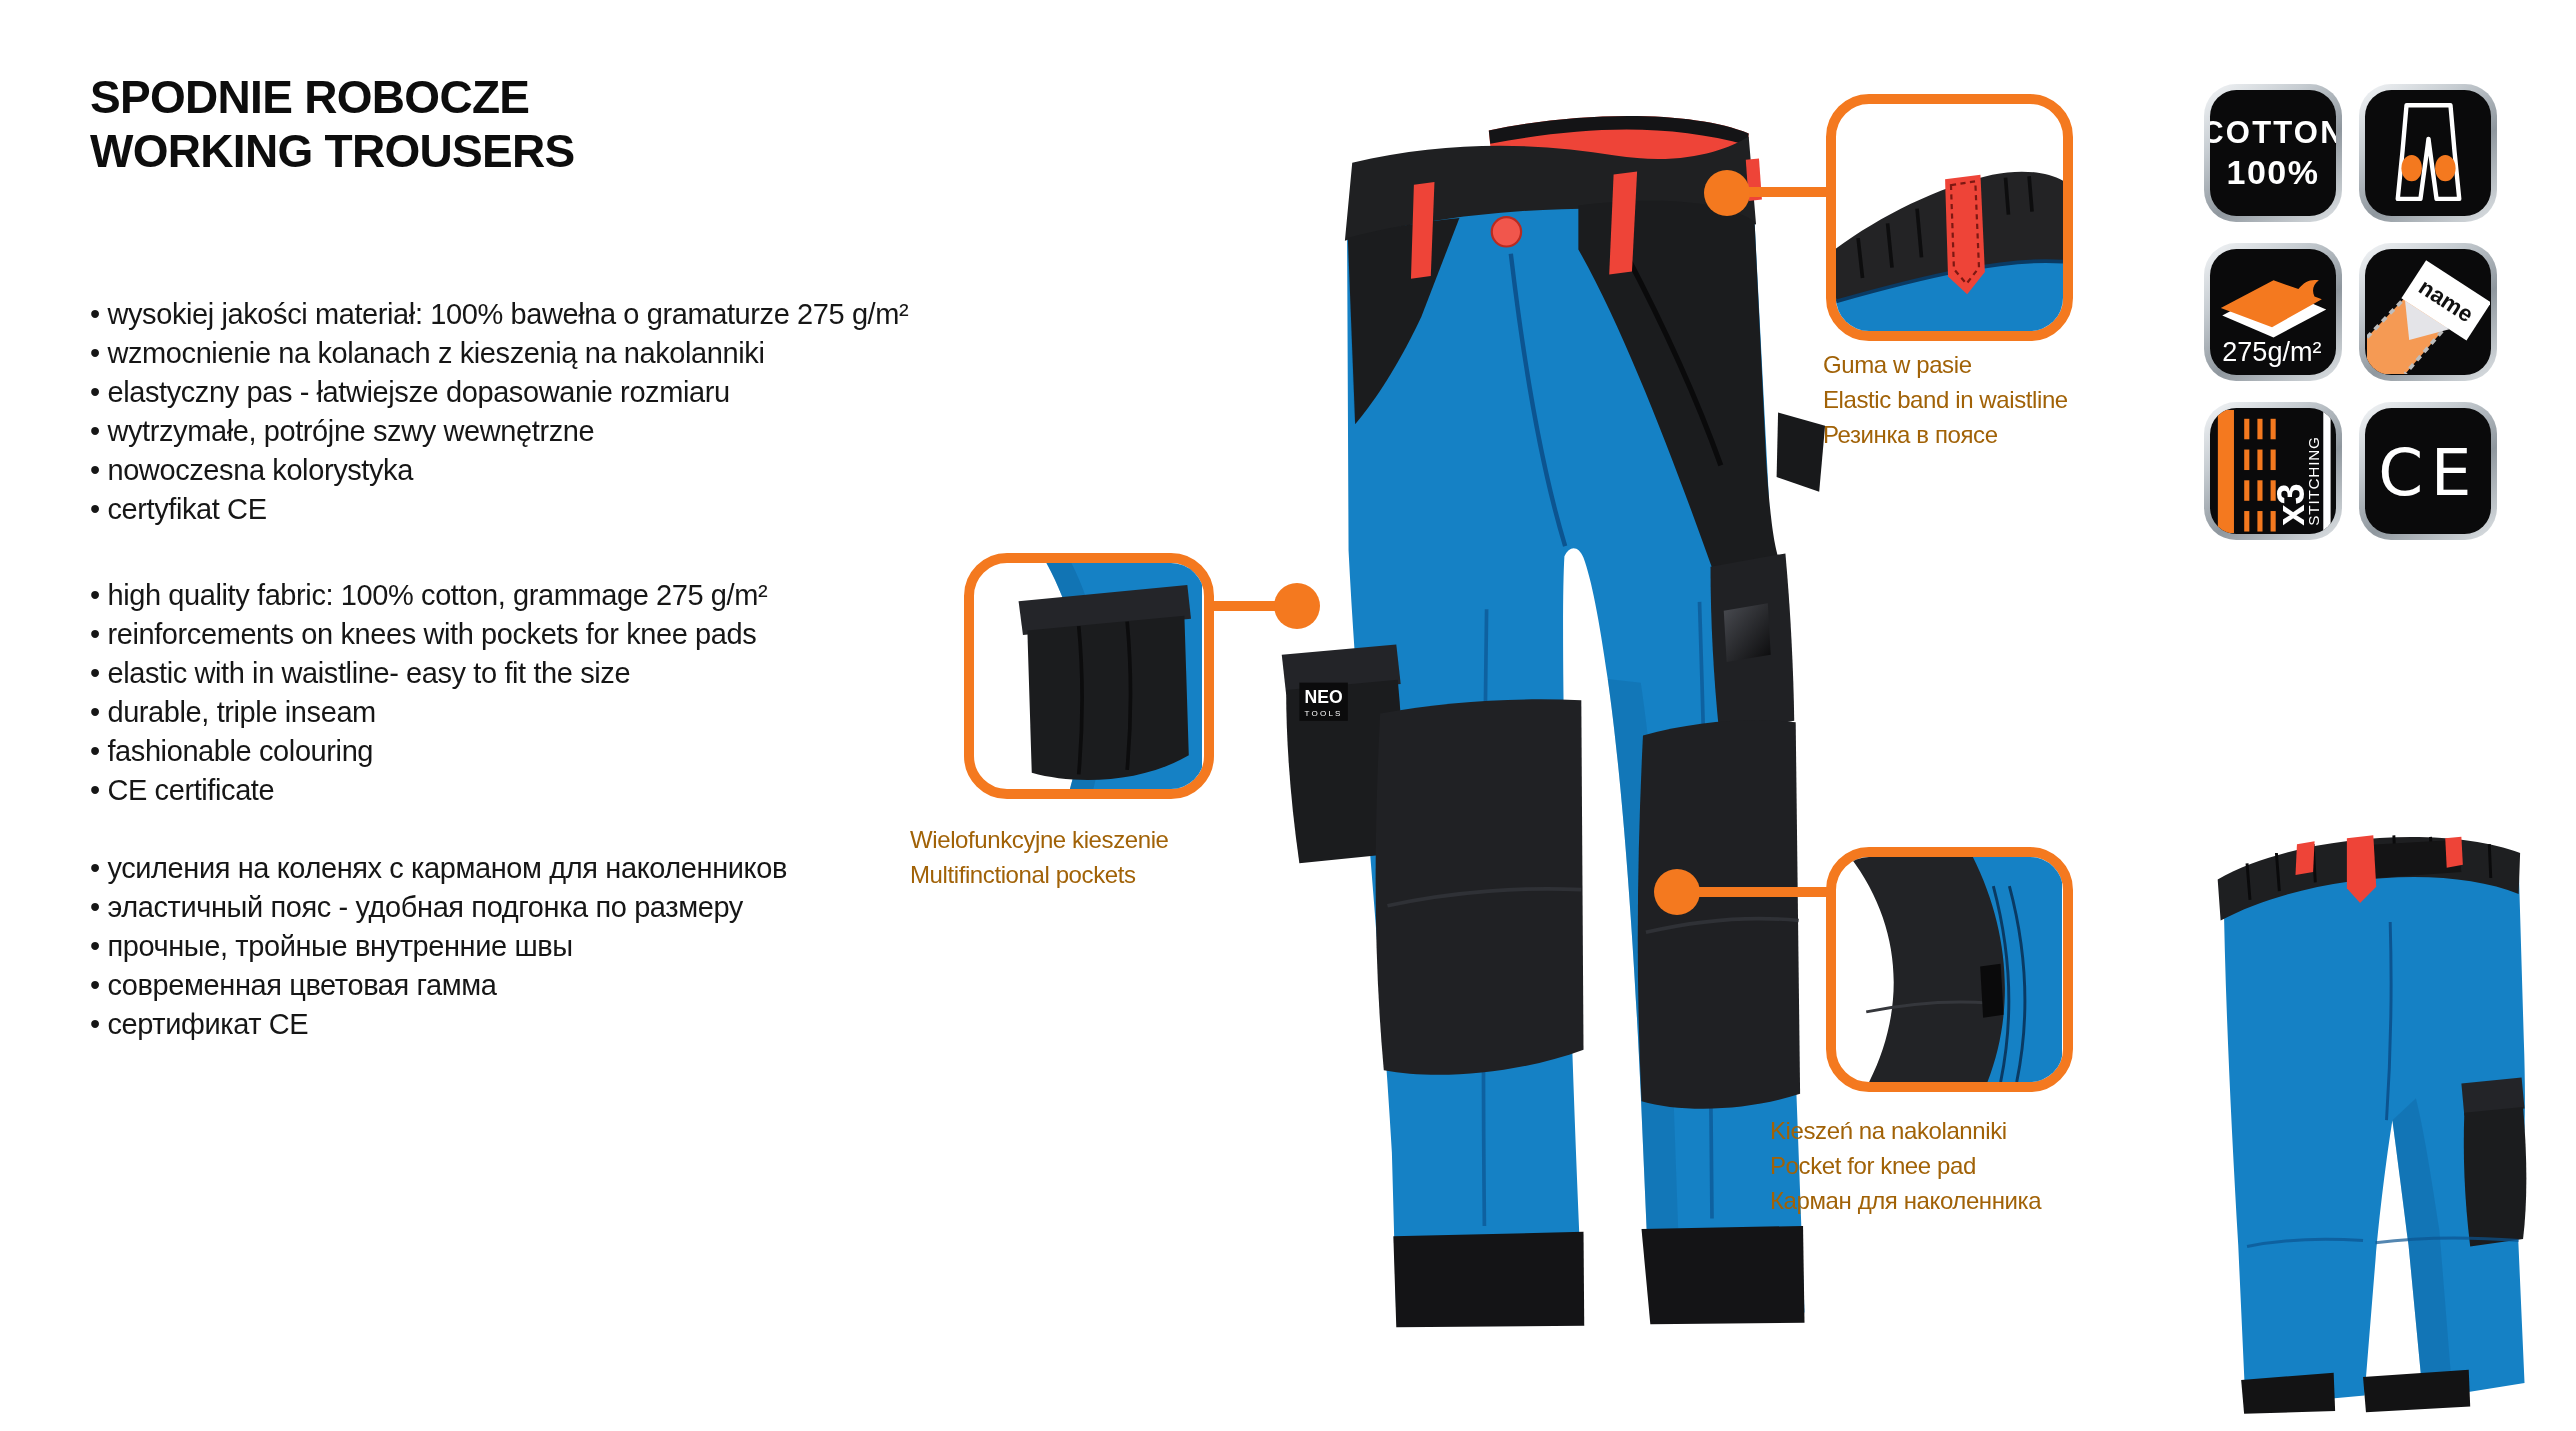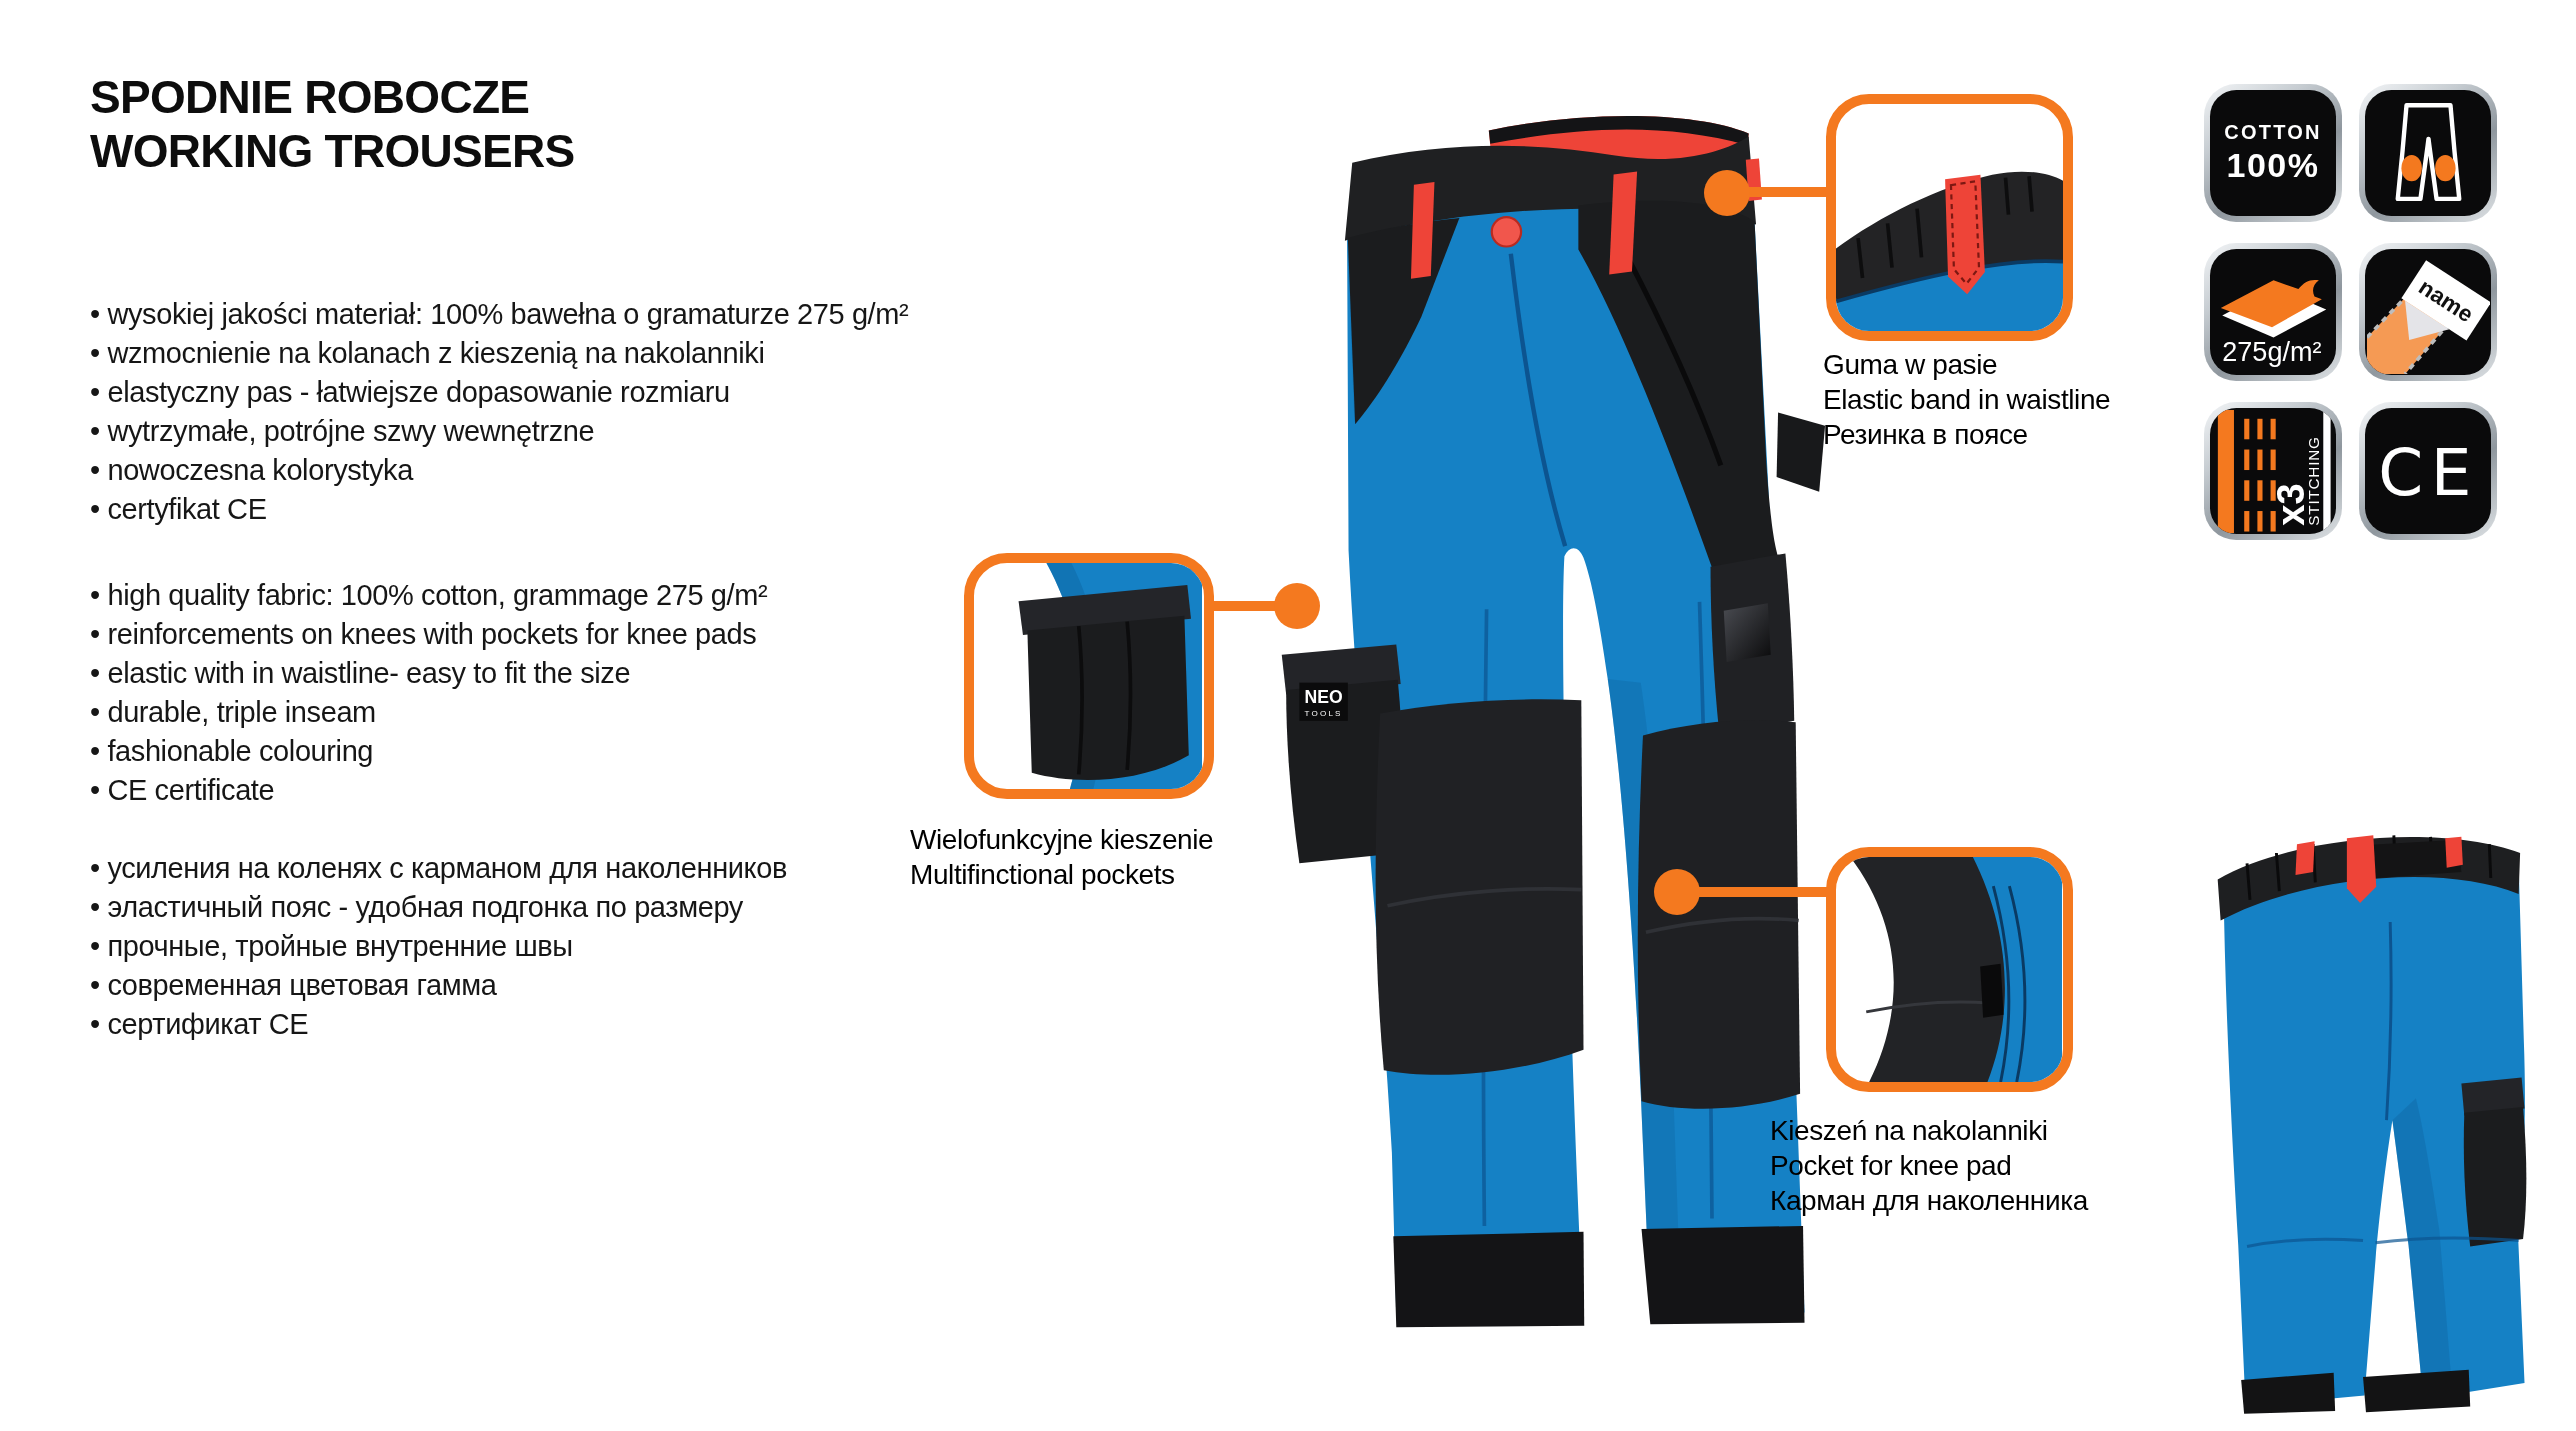--- a/index.html
+++ b/index.html
@@ -25,32 +25,32 @@
   #frame-waistband{left:1826px;top:94px;width:247px;height:247px;}
   #frame-pockets{left:964px;top:553px;width:250px;height:246px;}
   #frame-kneepad{left:1826px;top:847px;width:247px;height:245px;}
 
   
   .connector-line{background:var(--c-orange,#F4791F);height:10.3px;}
   .connector-dot{background:var(--c-orange,#F4791F);width:46px;height:46px;border-radius:50%;}
 
   
   .callout-label{max-width:345px;}
-  .callout-label div{font-size:28px;line-height:35px;letter-spacing:-0.4px;color:#000000;}
+  .callout-label div{font-size:24px;line-height:35px;letter-spacing:-0.4px;color:#a16207;}
   #label-waistband{left:1823px;top:347px;}
   #label-pockets{left:910px;top:822px;}
   #label-kneepad{left:1770px;top:1113px;}
 
   
   .tile{width:138px;height:138px;border-radius:32px;padding:5.9px;box-sizing:border-box;
         background:linear-gradient(145deg,#f4f6f8 0%,#c6ccd1 30%,#8f979e 60%,#dfe3e6 100%);}
   .tile-inner{width:100%;height:100%;background:#0a0a0b;border-radius:26.4px;overflow:hidden;
         display:flex;align-items:center;justify-content:center;flex-direction:column;}
   .tile svg{display:block;}
-  .cotton-l1{color:#fff;font-size:20px;font-weight:600;letter-spacing:2.2px;}
+  .cotton-l1{color:#fff;font-size:31px;font-weight:600;letter-spacing:2.2px;}
   .cotton-l2{color:#fff;font-size:34px;font-weight:bold;letter-spacing:1.5px;margin-top:2px;}
 
   #tile-cotton{left:2204px;top:84px;}
   #tile-kneepads{left:2359px;top:84px;}
   #tile-grammage{left:2204px;top:243px;}
   #tile-nametag{left:2359px;top:243px;}
   #tile-stitching{left:2204px;top:402px;}
   #tile-ce{left:2359px;top:402px;}
 
   

